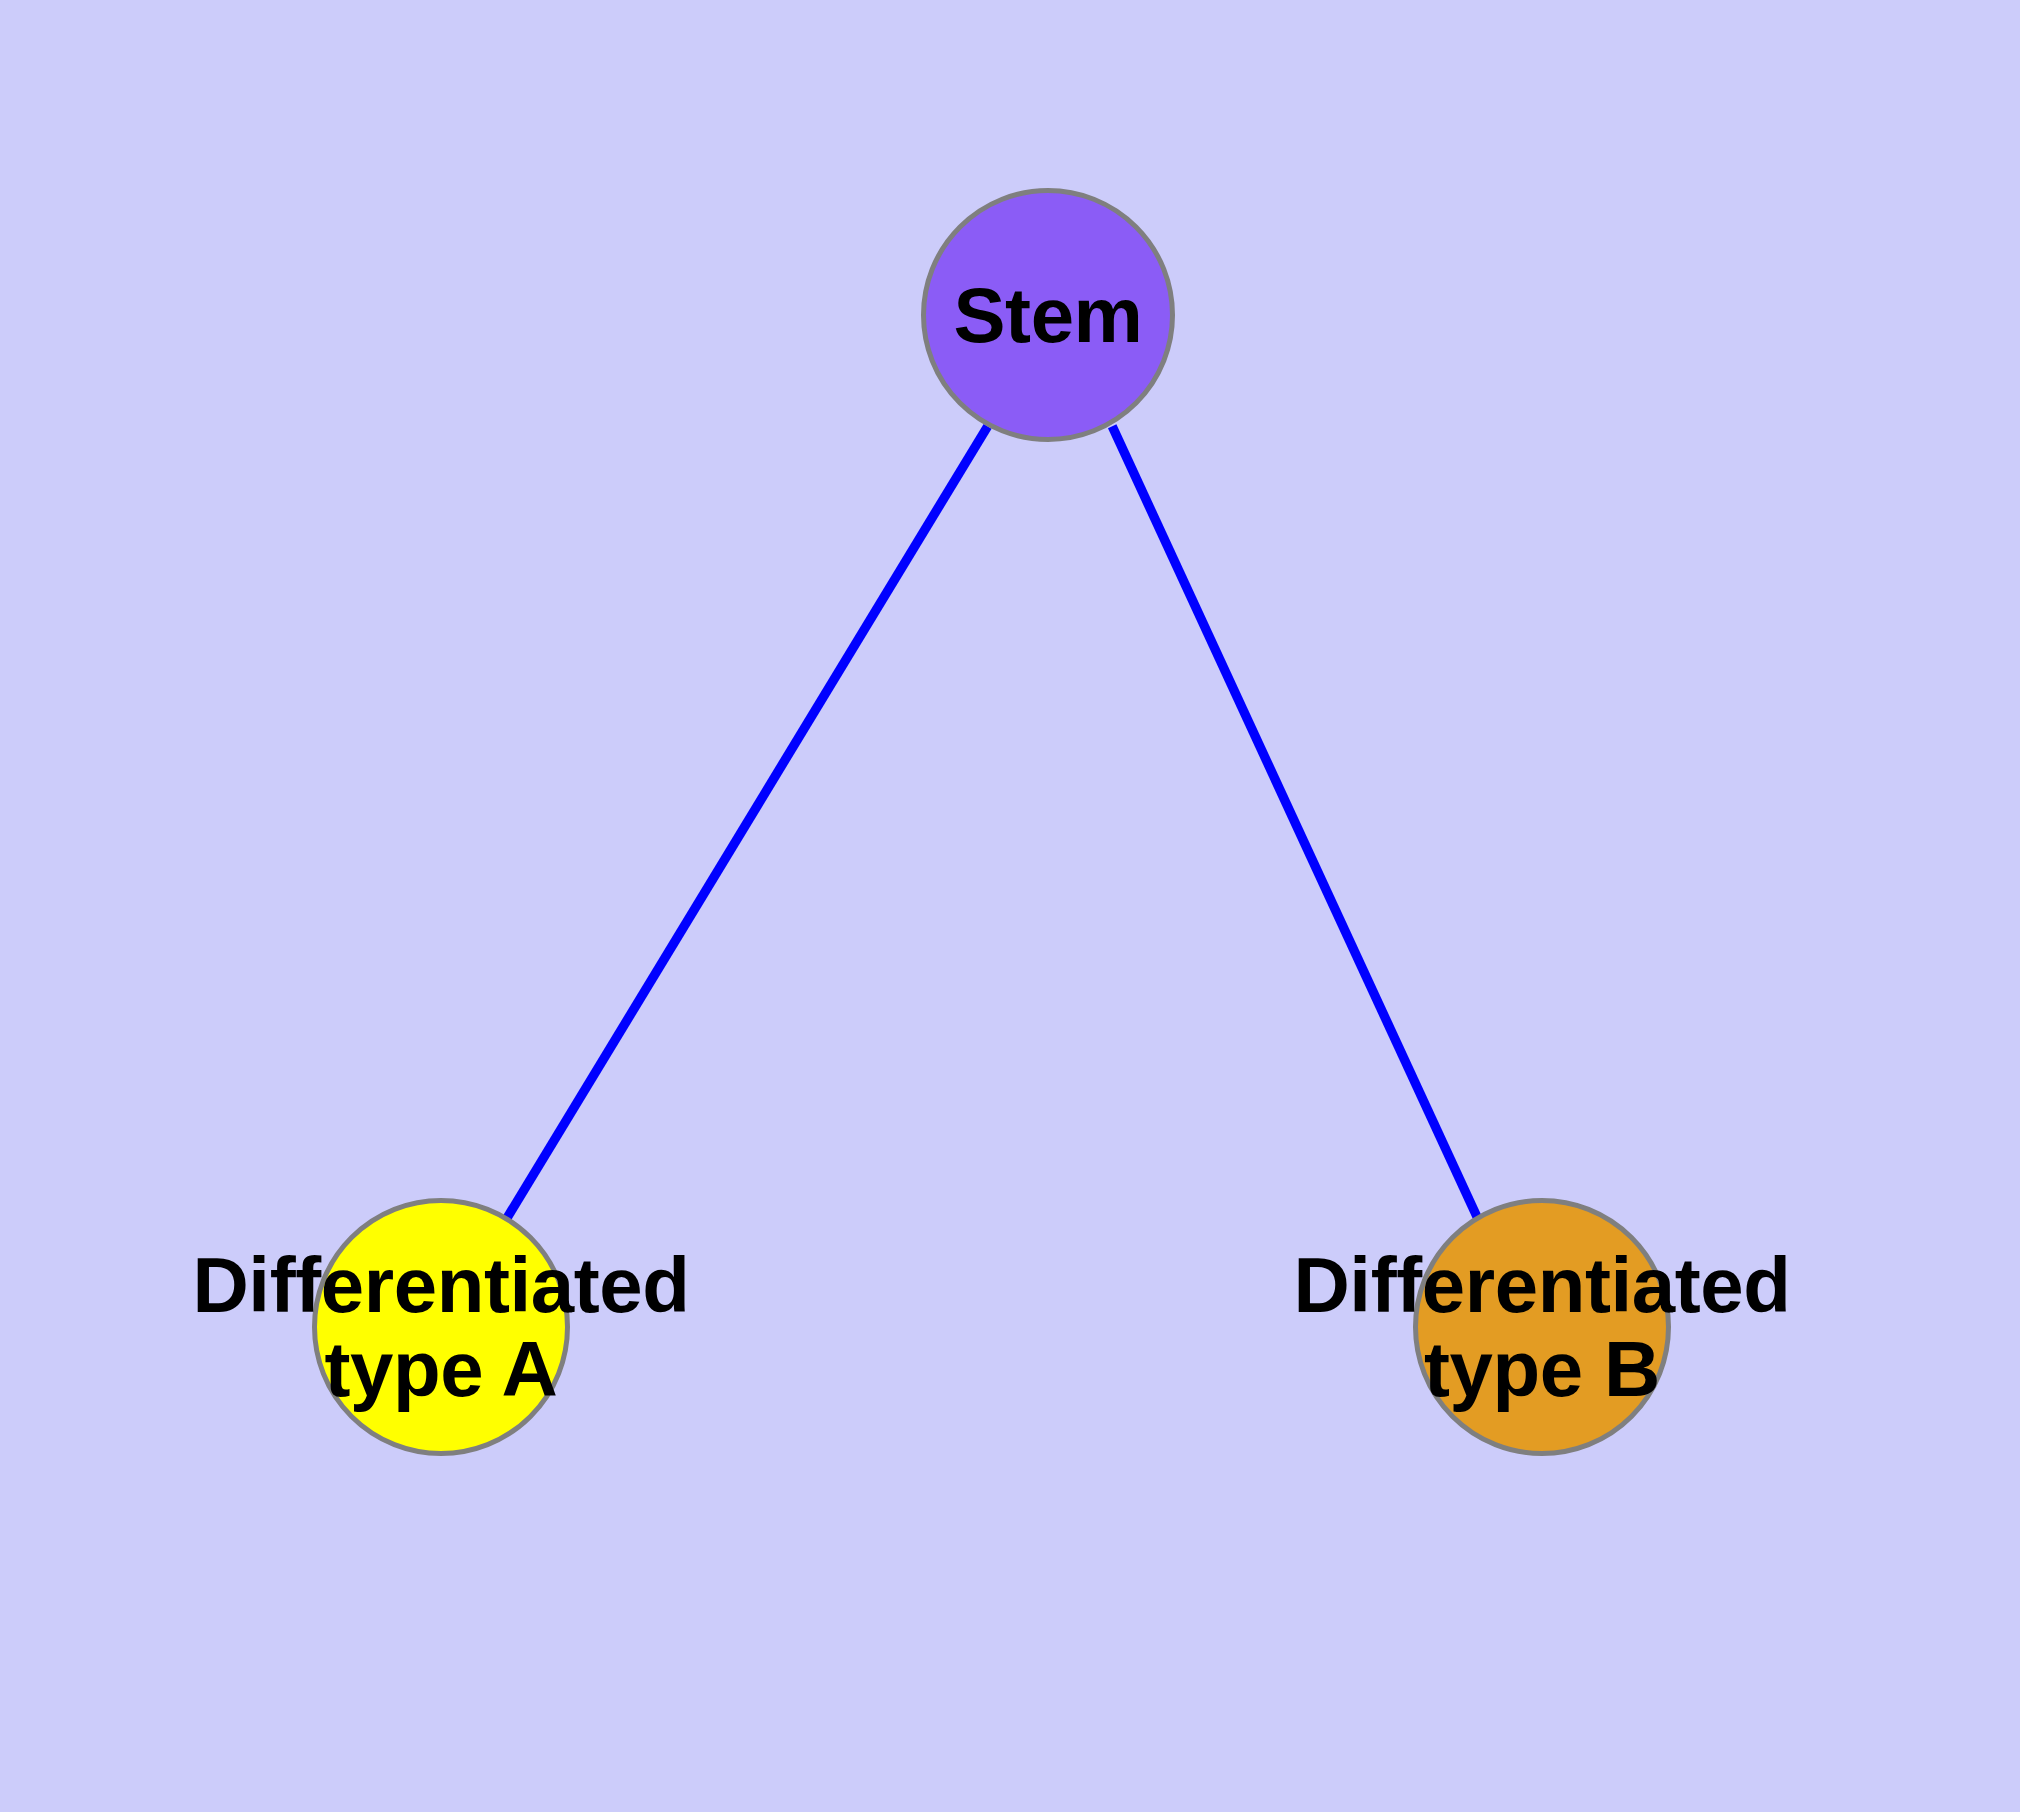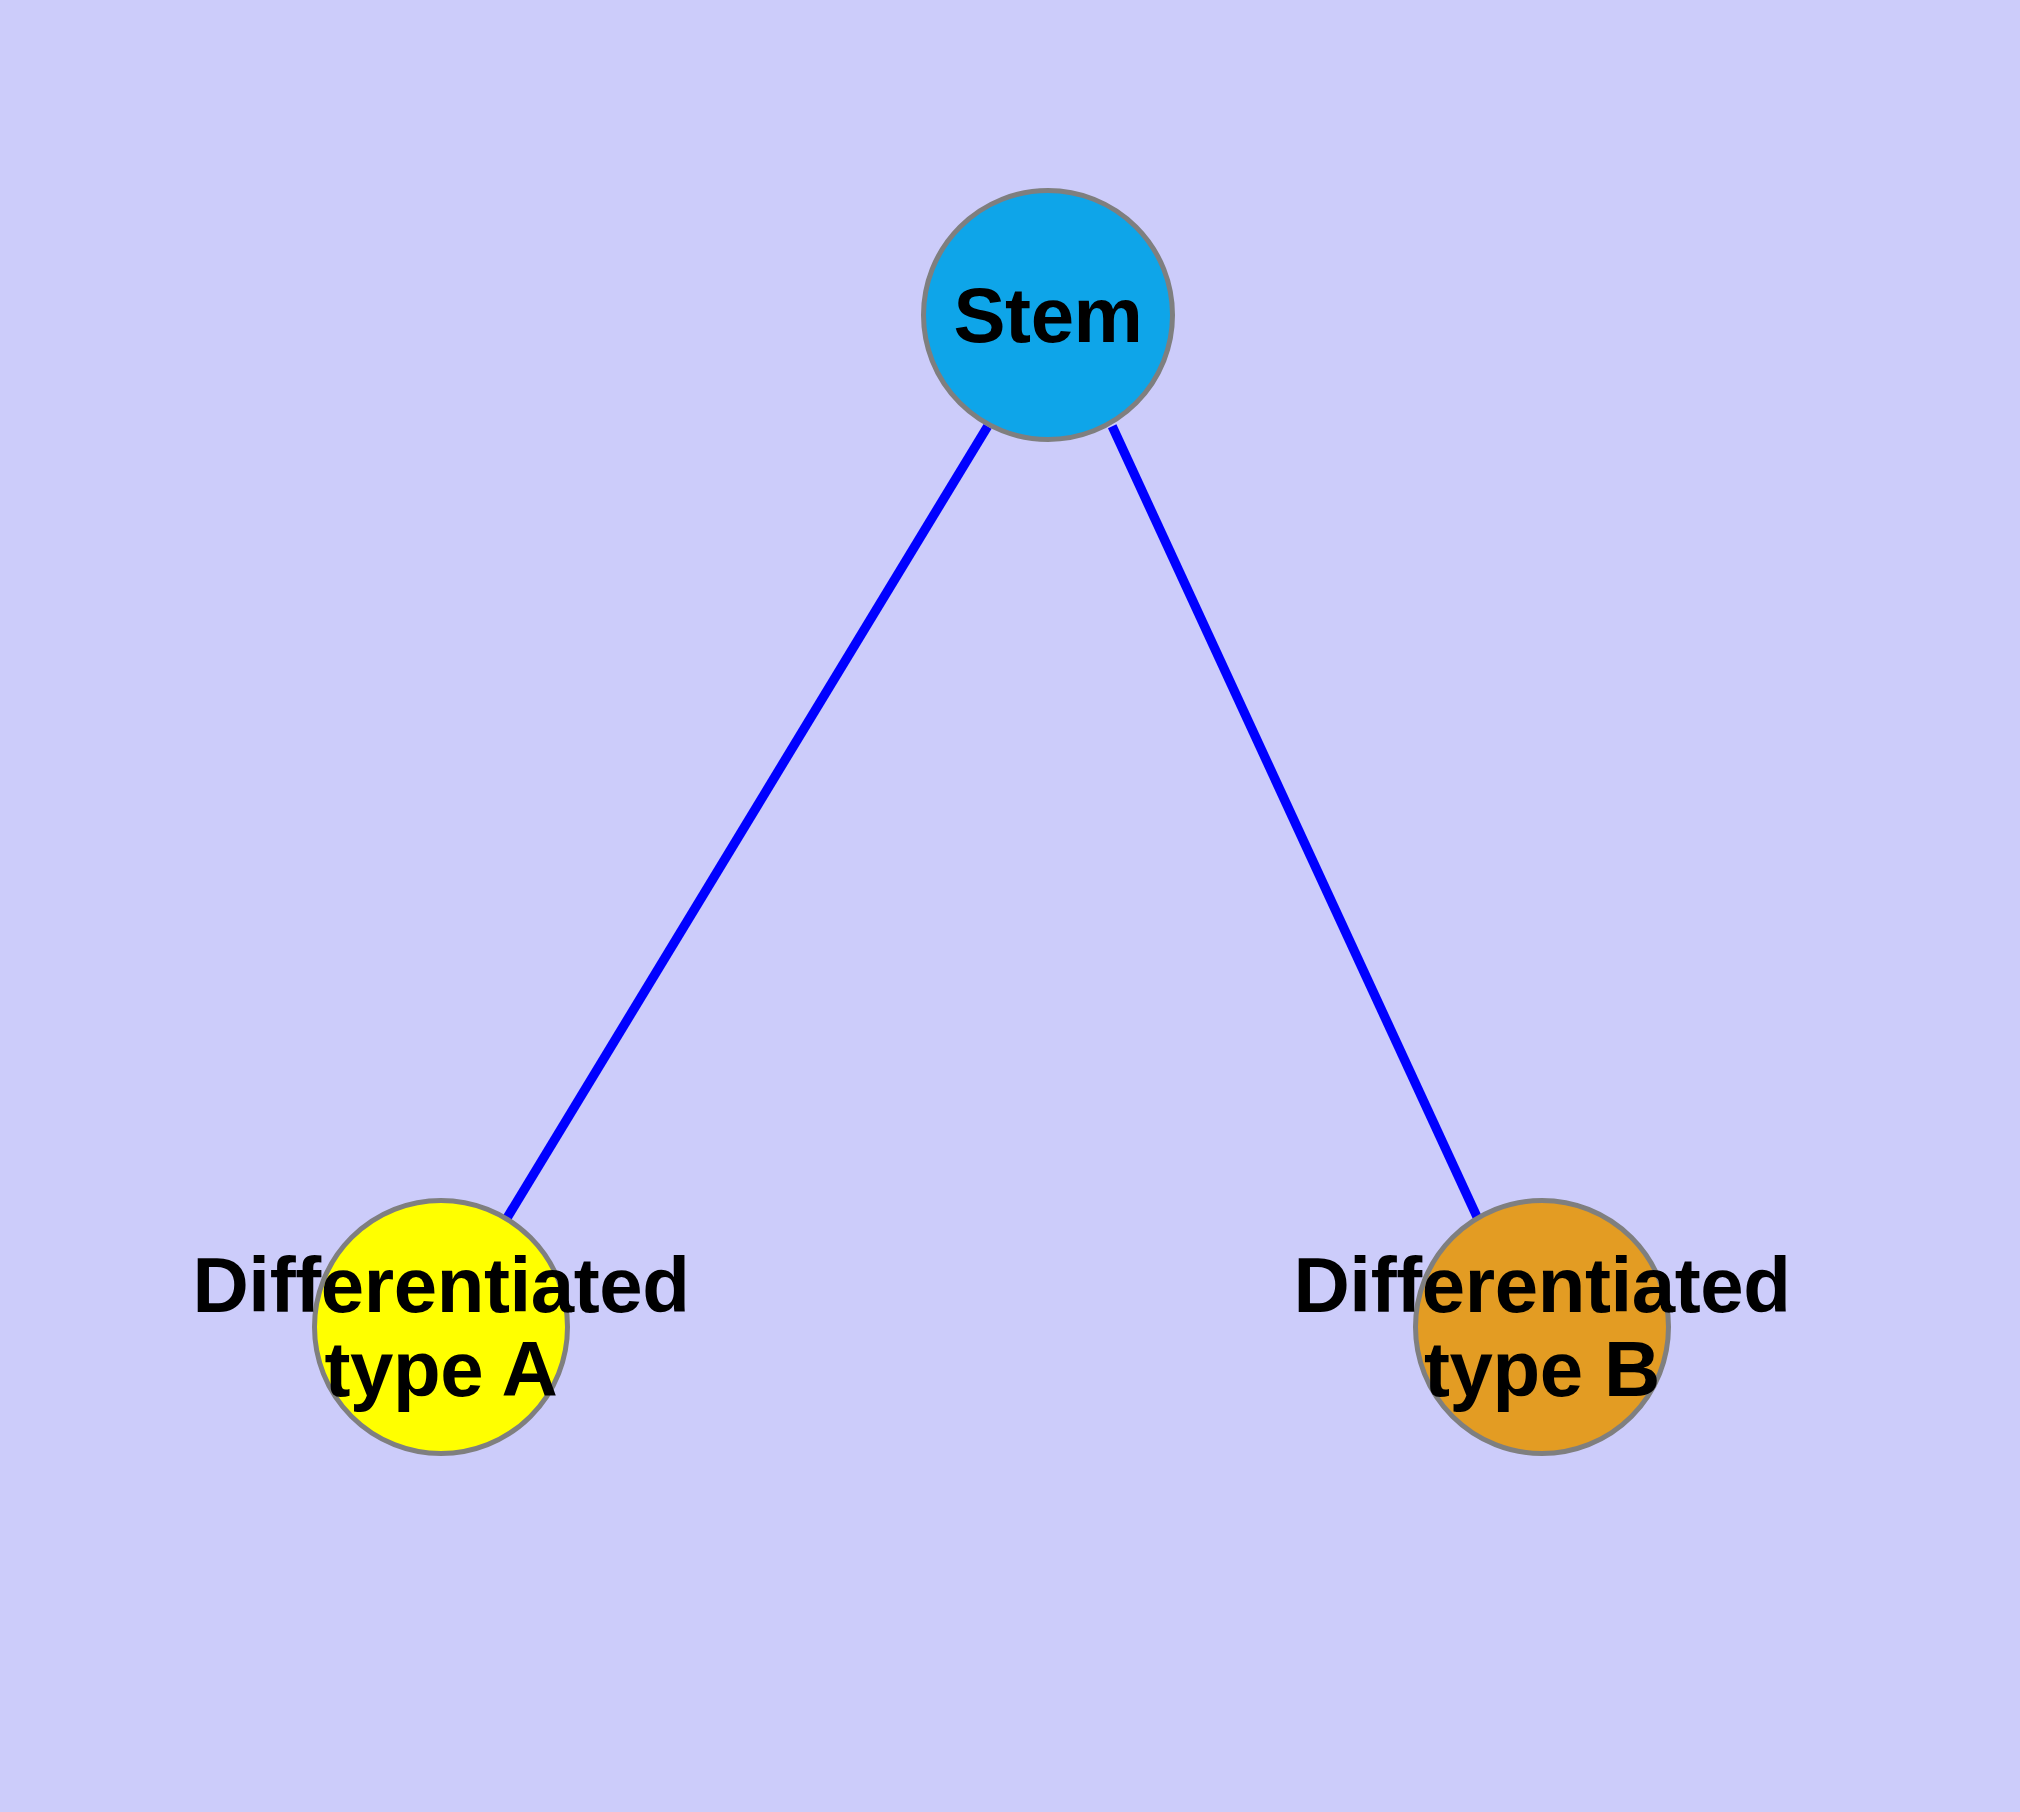--- a/index.html
+++ b/index.html
@@ -70,21 +70,21 @@
 </head>
 <body>
 
 <div id="graph-canvas" style="background: rgb(204, 204, 250);">
 
   <svg id="edge-layer" viewBox="0 0 2384 2138" width="2021" height="1812" xmlns="http://www.w3.org/2000/svg">
     <line class="graph-edge" x1="1165" y1="503" x2="598" y2="1437" stroke="#0000ff" stroke-width="11"></line>
     <line class="graph-edge" x1="1312" y1="503" x2="1743" y2="1437" stroke="#0000ff" stroke-width="11"></line>
   </svg>
 
-  <div class="node" id="node-stem" style="left: 921px; top: 188px; width: 254px; height: 254px; background: #0ea5e9; border-color: rgb(127, 127, 127);">
+  <div class="node" id="node-stem" style="left: 921px; top: 188px; width: 254px; height: 254px; background: #8b5cf6; border-color: rgb(127, 127, 127);">
     <span class="node-label">Stem</span>
   </div>
 
   <div class="node" id="node-diff-a" style="left: 312px; top: 1198px; width: 258px; height: 258px; background: rgb(255, 255, 0); border-color: rgb(127, 127, 127);">
     <span class="node-label">Differentiated
 type A</span>
   </div>
 
   <div class="node" id="node-diff-b" style="left: 1413px; top: 1198px; width: 258px; height: 258px; background: rgb(227, 156, 35); border-color: rgb(127, 127, 127);">
     <span class="node-label">Differentiated

